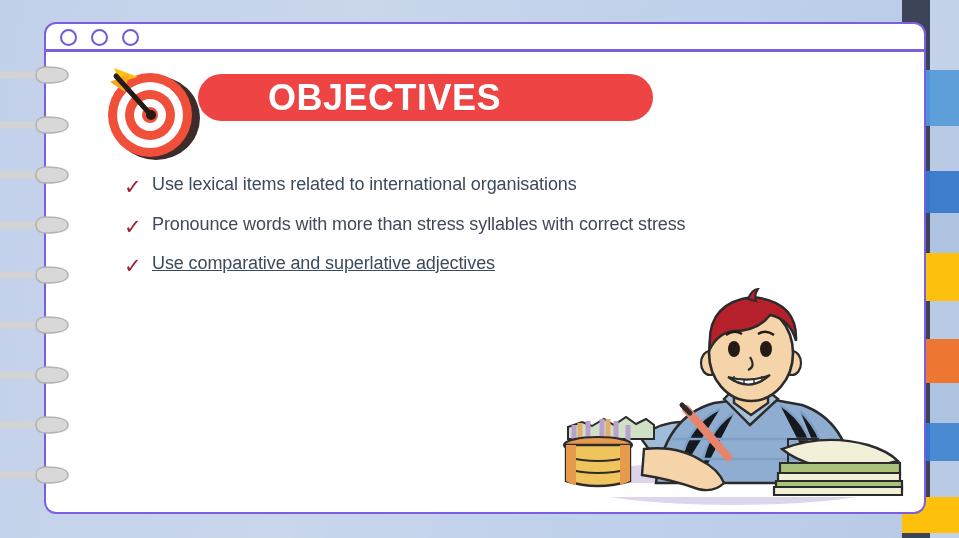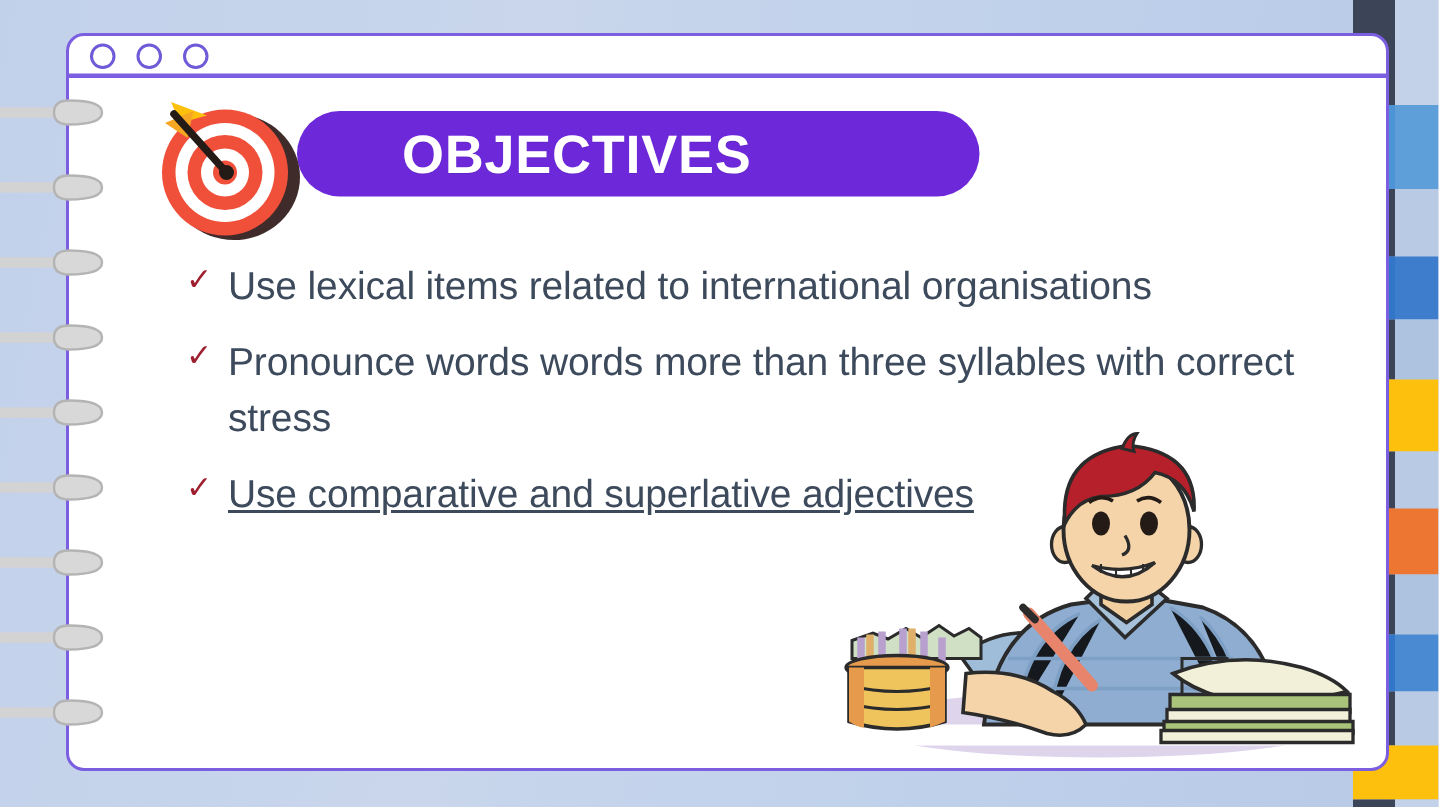--- a/index.html
+++ b/index.html
@@ -30,40 +30,40 @@
     height:28px; position:relative;
     border-bottom:3px solid #7b5fe0;
   }
   .dots { position:absolute; left:14px; top:5px; display:flex; gap:14px; }
   .dot { width:17px; height:17px; border:2px solid #6f5ad8; border-radius:50%; }
 
   
   .heading { position:absolute; left:52px; top:36px; height:84px; }
   .banner {
     position:absolute; left:100px; top:14px;
-    width:455px; height:57px;
-    background:#6d28d9; border-radius:29px;
+    width:455px; height:47px;
+    background:#ef4444; border-radius:29px;
     display:flex; align-items:center;
   }
   .banner-text {
     color:#fff; font-size:36px; font-weight:bold;
     letter-spacing:.5px; margin-left:70px;
     text-shadow:0 1px 0 rgba(0,0,0,.08);
   }
   .target-wrap { position:absolute; left:0; top:0; width:110px; height:100px; }
 
   
   .bullets { position:absolute; left:78px; top:148px; width:760px; }
   .bullet { display:flex; align-items:flex-start; margin-bottom:14px; }
   .check {
     color:#9e1f2f; font-size:21px; line-height:1;
     width:28px; flex:0 0 28px; padding-top:4px;
   }
   .btext {
-    font-size:26px; color:#3c4a5c; line-height:1.42;
+    font-size:18px; color:#3c4a5c; line-height:1.42;
     letter-spacing:-.1px;
   }
 
   
   .illus { position:absolute; right:16px; bottom:0; width:360px; height:225px; }
 
   
   .rings { position:absolute; left:0; top:0; width:120px; height:538px; z-index:9; }
 </style>
 </head>
@@ -153,21 +153,21 @@
     </div>
   </div>
 
   <div class="bullets" id="bullets">
       <div class="bullet">
         <div class="check" style="color: rgb(158, 31, 47);">✓</div>
         <div class="btext" style="color: rgb(60, 74, 92);">Use lexical items related to international organisations</div>
       </div>
       <div class="bullet">
         <div class="check" style="color: rgb(158, 31, 47);">✓</div>
-        <div class="btext" style="color: rgb(60, 74, 92);">Pronounce words words more than three syllables with correct stress</div>
+        <div class="btext" style="color: rgb(60, 74, 92);">Pronounce words with more than stress syllables with correct stress</div>
       </div>
       <div class="bullet">
         <div class="check" style="color: rgb(158, 31, 47);">✓</div>
         <div class="btext" style="color: rgb(60, 74, 92); text-decoration: underline;">Use comparative and superlative adjectives</div>
       </div>
     </div>
 
   <svg class="illus" viewBox="0 0 360 225">
 
     <ellipse cx="185" cy="196" rx="160" ry="22" fill="#ded5ec"></ellipse>

